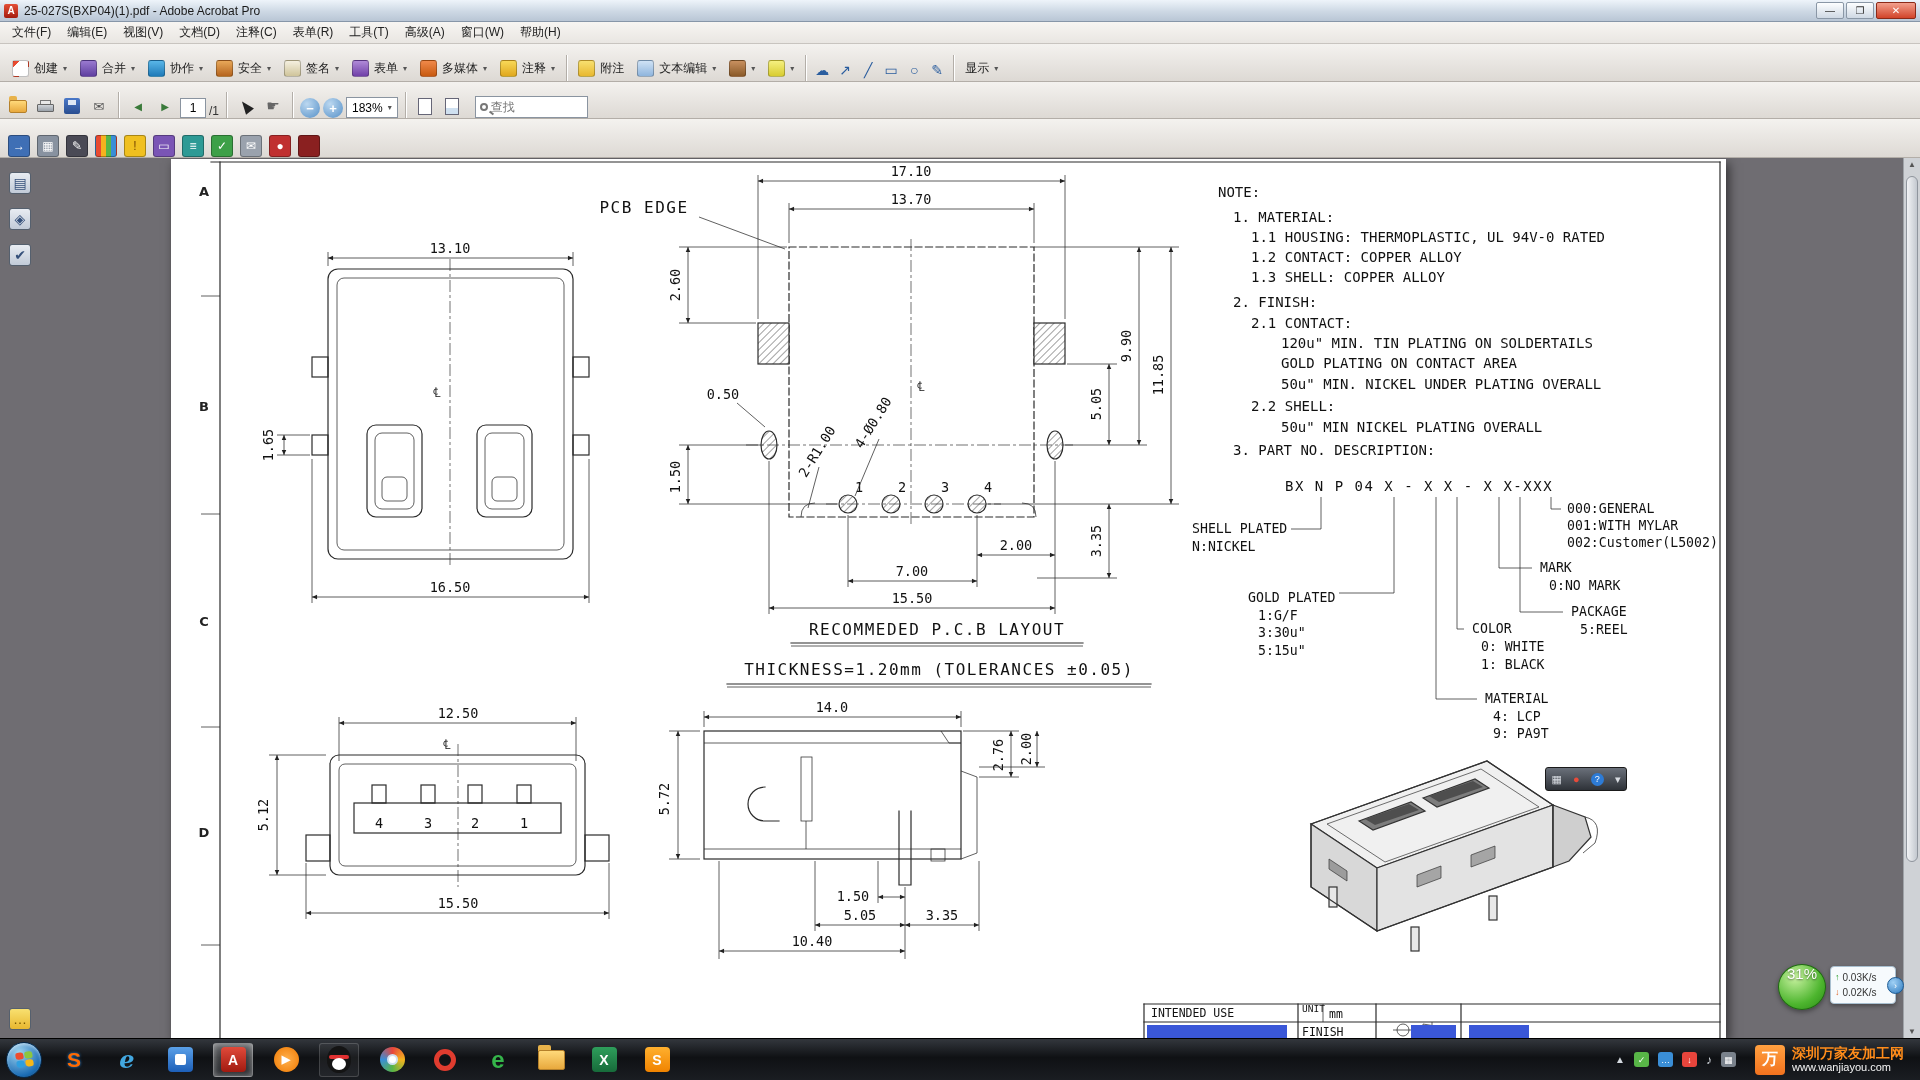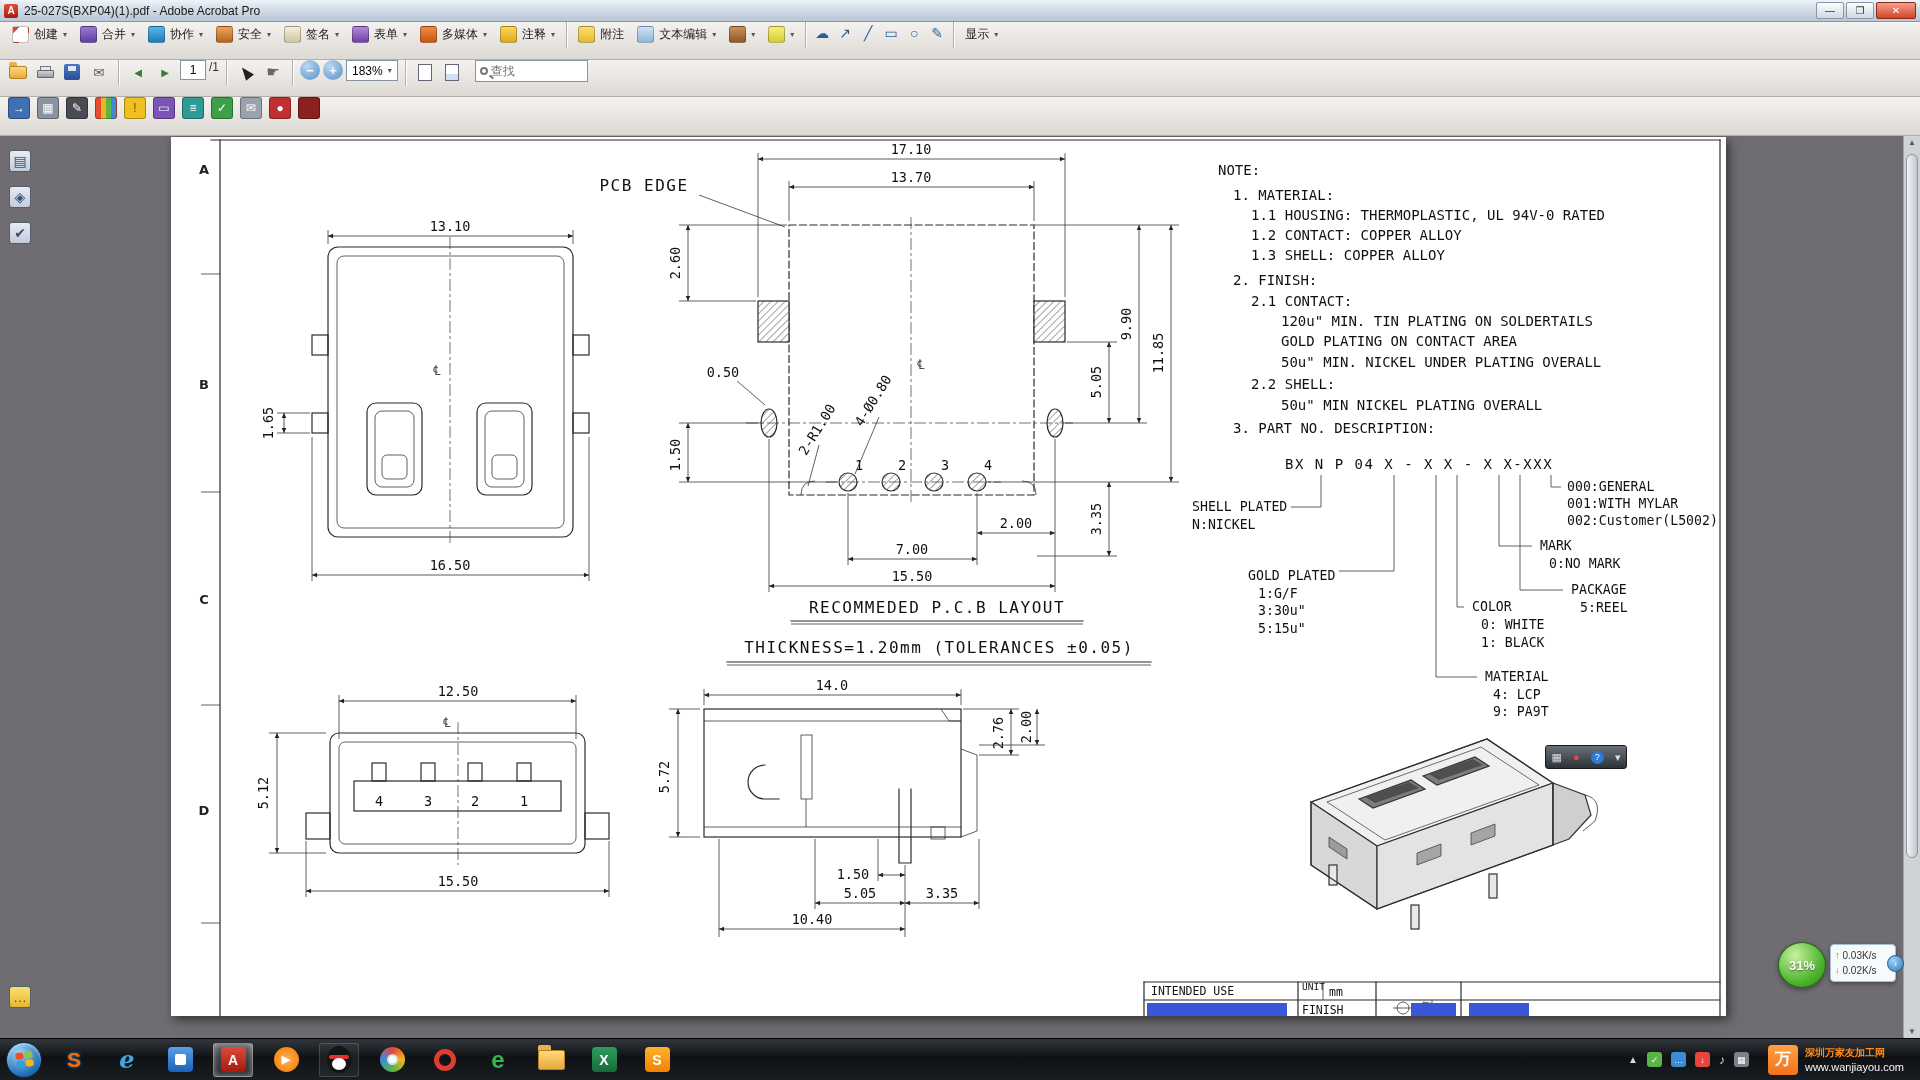--- a/index.html
+++ b/index.html
@@ -16,21 +16,21 @@
   .winbtn { width:28px; height:17px; border:1px solid #8a97a6; border-radius:2px; font-size:10px; color:#333;
             background:linear-gradient(#fdfeff,#cfd9e4); display:flex; align-items:center; justify-content:center; }
   .winbtn.close { width:40px; background:linear-gradient(#f2a08d,#d2442a); color:#fff; border-color:#8c2a18; }
 
   
   .menubar { height:22px; background:linear-gradient(#f7f5f2,#e9e6e2); border-bottom:1px solid #c8c4bf;
              display:flex; align-items:center; padding-left:4px; font-size:12px; color:#222; }
   .menu-item { padding:2px 8px; }
 
   
-  .toolbar { background:linear-gradient(#f4f2ef,#ddd9d4); border-bottom:1px solid #b3aea8; display:flex; align-items:flex-start; }
+  .toolbar { background:linear-gradient(#f4f2ef,#ddd9d4); border-bottom:1px solid #b3aea8; display:flex; align-items:flex-end; }
   .tb1 { height:38px; padding:0 6px; gap:1px; }
   .tb2 { height:37px; padding:0 6px; gap:3px; }
   .tb3 { height:39px; padding:0 8px; gap:7px; }
   .task-btn { display:flex; align-items:center; gap:5px; padding:4px 6px; border-radius:3px; font-size:12px; color:#222; }
   .caret { font-size:8px; color:#555; }
   .ic16 { width:17px; height:17px; border-radius:3px; display:inline-block; border:1px solid rgba(0,0,0,.25); }
   .ic-create { background:linear-gradient(135deg,#e84b31 22%,#fff 22%); }
   .ic-combine { background:linear-gradient(#9a7ad0,#5f3fa0); }
   .ic-collab { background:linear-gradient(#59b6e8,#1f7ab8); }
   .ic-secure { background:linear-gradient(#e8a859,#b5641e); }
@@ -104,21 +104,21 @@
   
   .vscroll { position:absolute; right:0; top:0; width:17px; height:100%; background:#cfd2d6; border-left:1px solid #9fa3a8; }
   .sarr { position:absolute; left:0; width:100%; text-align:center; font-size:8px; color:#555; }
   .sarr.up { top:2px; } .sarr.down { bottom:2px; }
   .sthumb { position:absolute; left:2px; right:2px; top:18px; height:78%; background:linear-gradient(90deg,#f2f3f5,#c3c8cf);
             border:1px solid #8f959d; border-radius:7px; }
 
   
   .net-ball { position:absolute; left:1778px; top:806px; width:48px; height:46px; border-radius:50%;
               background:radial-gradient(circle at 35% 28%,#c8f2a0,#4db52e 62%,#2a8a16); border:1px solid #1e6a10;
-              display:flex; align-items:center; justify-content:center; color:#fff; font-weight:bold; font-size:13px;
+              display:flex; align-items:flex-start; justify-content:center; color:#fff; font-weight:normal; font-size:15px;
               text-shadow:0 1px 2px rgba(0,0,0,.5); box-shadow:0 2px 5px rgba(0,0,0,.4); }
   .net-box { position:absolute; left:1830px; top:808px; width:66px; height:38px; background:#f6fafd; border:1px solid #a8bfd0;
              border-radius:4px; padding:3px 4px; font-size:10px; color:#333; box-shadow:0 2px 4px rgba(0,0,0,.35); }
   .net-row { display:flex; align-items:center; gap:3px; line-height:15px; }
   .net-up { color:#2ba02b; font-size:9px; } .net-dn { color:#e06020; font-size:9px; }
   .net-dot { position:absolute; right:-9px; top:10px; width:17px; height:17px; border-radius:50%;
              background:radial-gradient(circle at 35% 30%,#9fd0f5,#2f7bc0); color:#fff; font-size:9px;
              display:flex; align-items:center; justify-content:center; border:1px solid #1a5a94; }
 
   
@@ -155,38 +155,50 @@
   .foldbig { position:relative; width:27px; height:20px; }
   .foldbig .tab { position:absolute; left:0; top:-5px; width:13px; height:6px; background:#e8b24a; border-radius:2px 2px 0 0; }
   .foldbig .body { position:absolute; inset:0; background:linear-gradient(#ffd97a,#e8a93d); border:1px solid #b5802a; border-radius:2px; }
   .tray { margin-left:auto; display:flex; align-items:center; gap:9px; padding-right:4px; }
   .trayico { font-size:10px; color:#d5dae0; }
   .traysq { width:15px; height:15px; border-radius:3px; color:#fff; font-size:9px; display:flex; align-items:center; justify-content:center; }
   .ts-g{background:#58b547}.ts-b{background:#3a8ed6}.ts-r{background:#e8453c}.ts-gr{background:#7a828c}
   .wm { display:flex; align-items:center; gap:7px; margin-left:10px; padding-right:6px; }
   .wm-logo { width:30px; height:30px; border-radius:4px; background:linear-gradient(#ffa040,#f2721e); color:#fff; font-size:16px; font-weight:bold;
              display:flex; align-items:center; justify-content:center; }
-  .wm1 { color:#ff8c1a; font-weight:bold; font-size:10px; line-height:16px; }
+  .wm1 { color:#ff8c1a; font-weight:bold; font-size:14px; line-height:16px; }
   .wm2 { color:#f5f5f5; font-size:11px; line-height:13px; }
 </style>
 </head>
 <body>
 
 <div class="window">
 
   <div class="titlebar">
     <span class="appico">A</span>
     <span class="title">25-027S(BXP04)(1).pdf - Adobe Acrobat Pro</span>
     <span class="winbtns">
       <span class="winbtn">—</span>
       <span class="winbtn">❐</span>
       <span class="winbtn close">✕</span>
     </span>
   </div>
 
+  <div class="menubar">
+    <span class="menu-item">文件(F)</span>
+    <span class="menu-item">编辑(E)</span>
+    <span class="menu-item">视图(V)</span>
+    <span class="menu-item">文档(D)</span>
+    <span class="menu-item">注释(C)</span>
+    <span class="menu-item">表单(R)</span>
+    <span class="menu-item">工具(T)</span>
+    <span class="menu-item">高级(A)</span>
+    <span class="menu-item">窗口(W)</span>
+    <span class="menu-item">帮助(H)</span>
+  </div>
 
   <div class="toolbar tb1">
     <span class="task-btn">
         <i class="ic16 ic-create"></i>
         <span>创建</span>
         <span class="caret">▾</span>
       </span>
     <span class="task-btn">
         <i class="ic16 ic-combine"></i>
         <span>合并</span>

